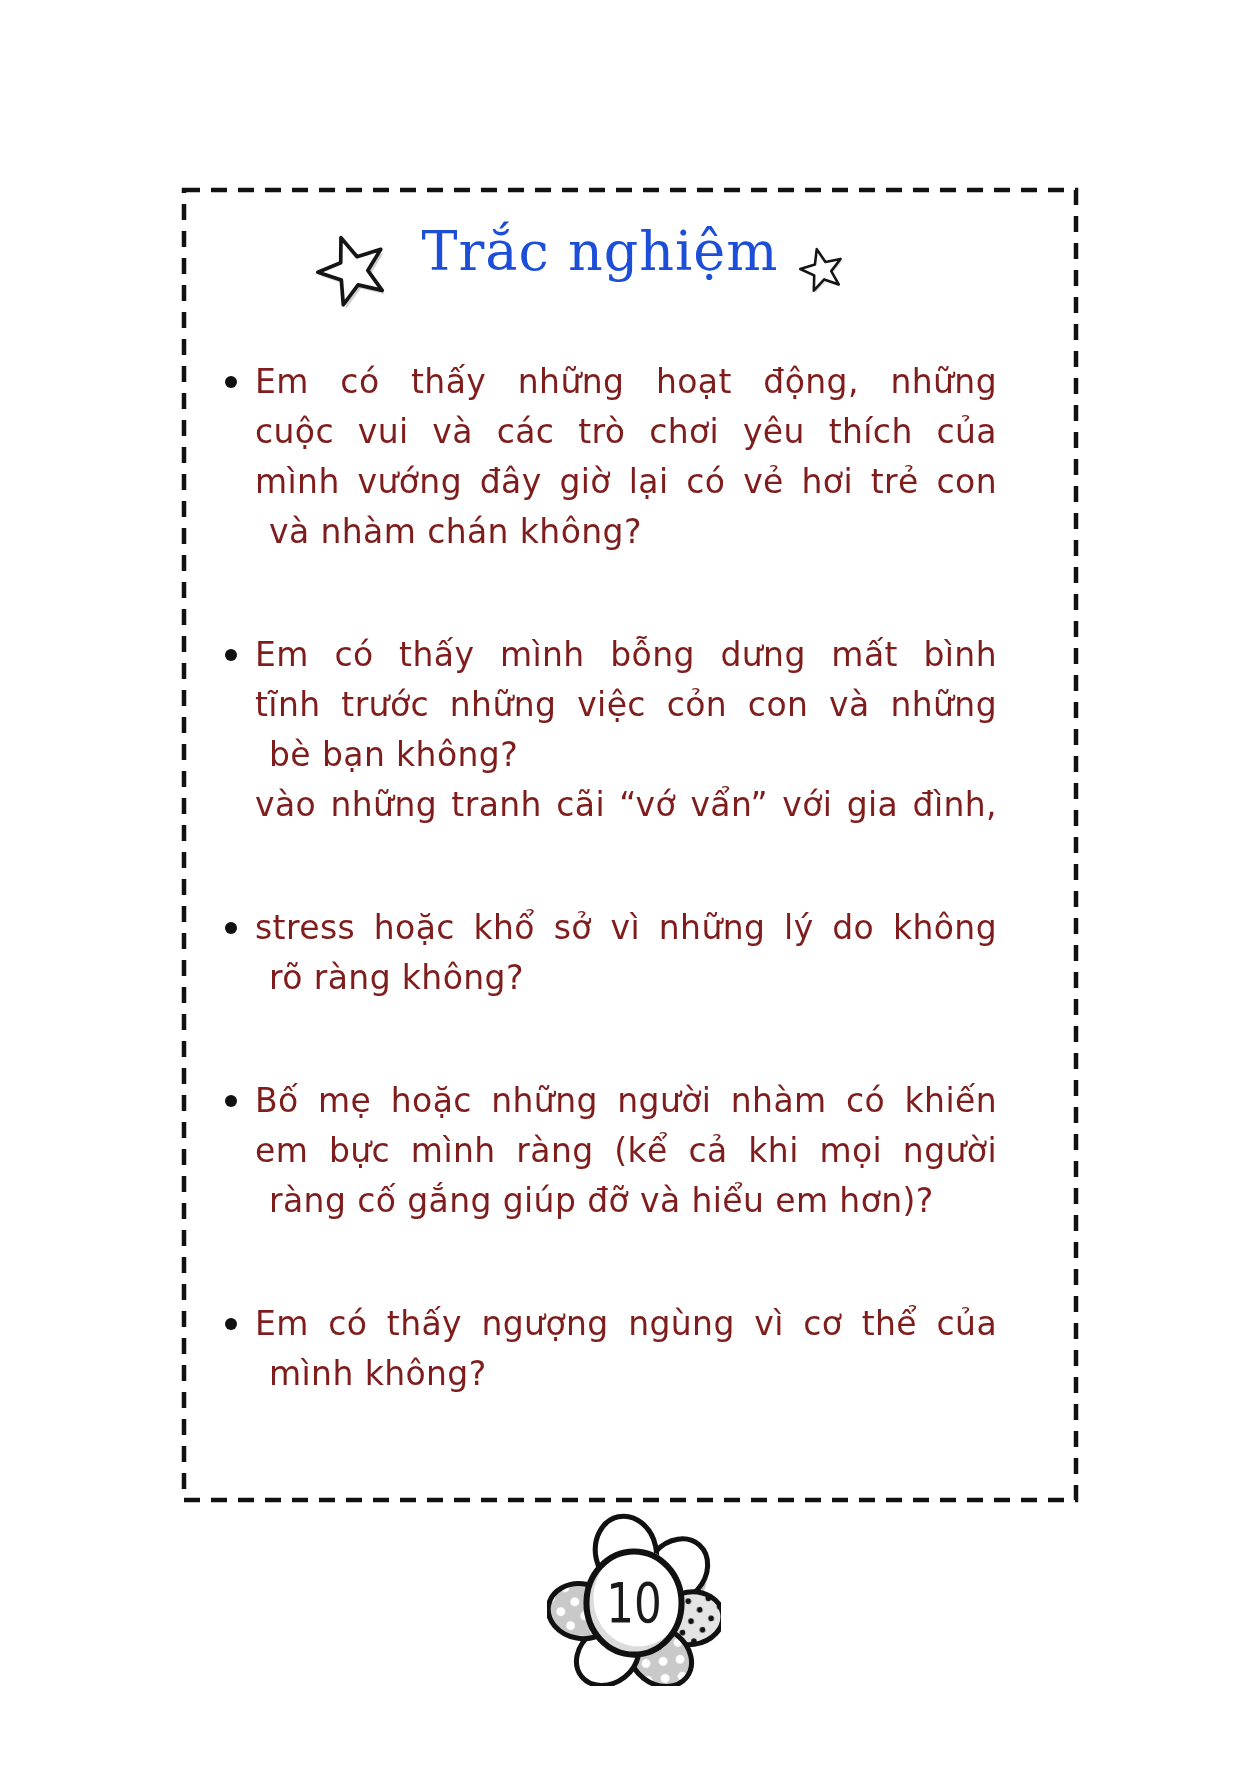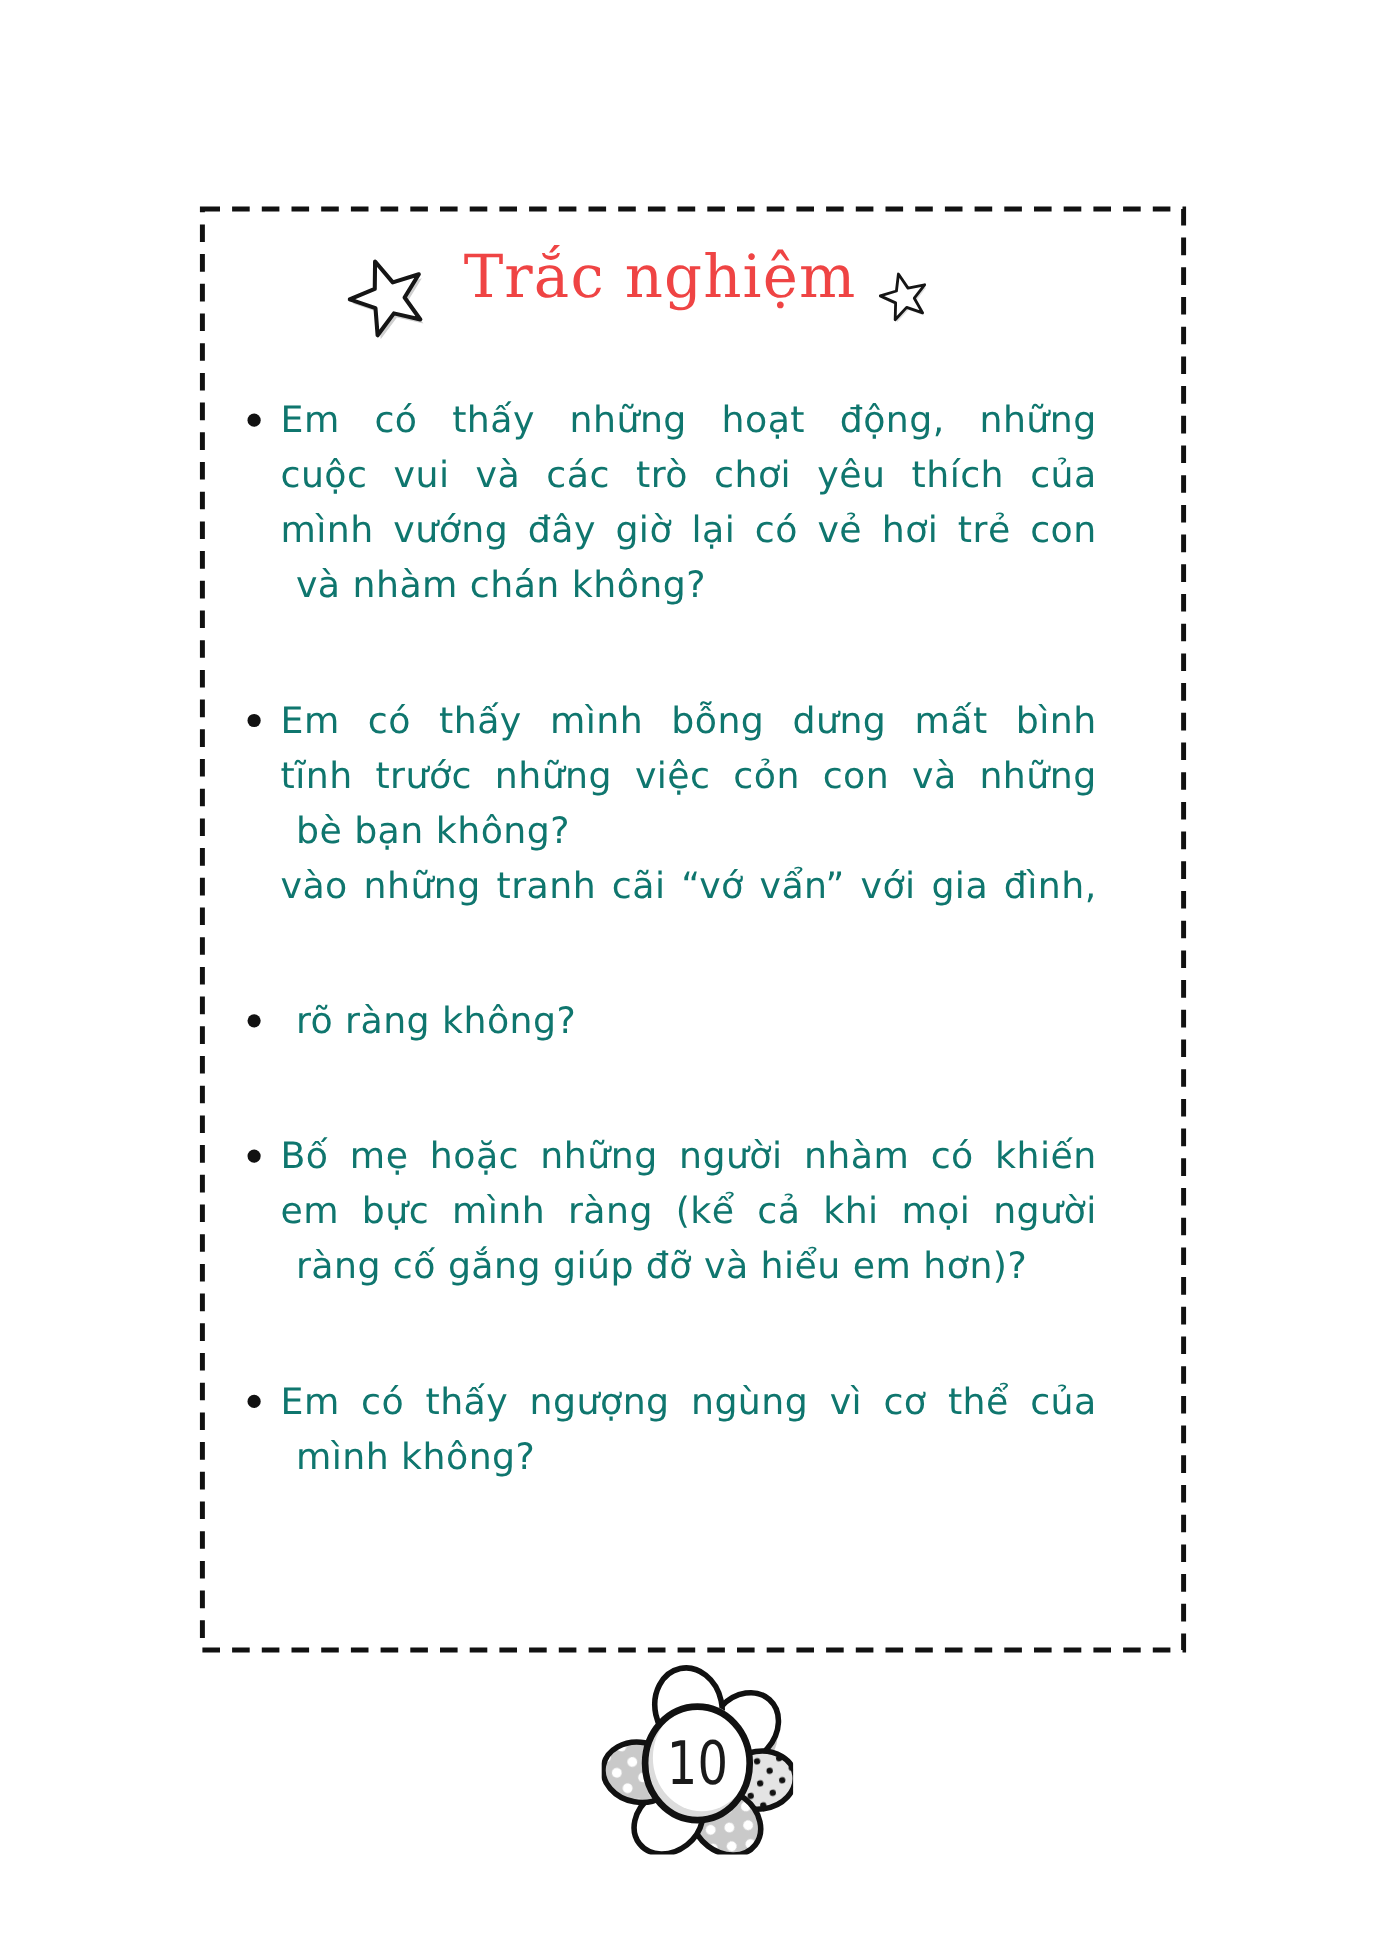--- a/index.html
+++ b/index.html
@@ -10,37 +10,37 @@
     font-family:"DejaVu Sans","Liberation Sans",sans-serif;
     color:#161616;
     overflow:hidden;
   }
   .border-svg { position:absolute; left:0; top:0; width:1248px; height:1776px; }
 
   .title {
     position:absolute; left:420px; top:220px; width:360px;
     margin:0; text-align:center;
     font-family:"DejaVu Serif","Liberation Serif",serif;
-    font-size:54px; font-weight:normal; color:#ef4444;
+    font-size:54px; font-weight:normal; color:#1d4ed8;
     letter-spacing:1px;
   }
   .star-large { position:absolute; left:316px; top:232px; width:74px; height:78px; }
   .star-small { position:absolute; left:799px; top:246px; width:46px; height:49px; transform:rotate(6deg); }
 
   .content { position:absolute; left:227px; top:357px; width:770px; }
   .question { position:relative; padding-left:28px; margin-bottom:73px; }
   .question:last-child { margin-bottom:0; }
   .bullet {
     position:absolute; left:-2px; top:19px;
     width:12px; height:12px; border-radius:50%; background:#111;
   }
   .line {
     font-size:33px; line-height:50px; letter-spacing:0.4px;
     text-align:justify; text-align-last:justify;
-    white-space:normal; color:#0f766e;
+    white-space:normal; color:#7f1d1d;
   }
   .line.last { text-align:left; text-align-last:left;margin-left:14px; }
 
   .flower { position:absolute; left:547px; top:1512px; width:174px; height:174px; }
   .flower text {
     font-family:"DejaVu Sans","Liberation Sans",sans-serif;
     font-size:54px; fill:#1a1a1a;
   }
 </style>
 </head>
@@ -72,20 +72,21 @@
     </div>
     <div class="question">
       <span class="bullet"></span>
       <div class="line">Em có thấy mình bỗng dưng mất bình</div>
       <div class="line">tĩnh trước những việc cỏn con và những</div>
       <div class="line last">bè bạn không?</div>
       <div class="line">vào những tranh cãi “vớ vẩn” với gia đình,</div>
     </div>
     <div class="question">
       <span class="bullet"></span>
+      <div class="line">stress hoặc khổ sở vì những lý do không</div>
       <div class="line last">rõ ràng không?</div>
     </div>
     <div class="question">
       <span class="bullet"></span>
       <div class="line">Bố mẹ hoặc những người nhàm có khiến</div>
       <div class="line">em bực mình ràng (kể cả khi mọi người</div>
       <div class="line last">ràng cố gắng giúp đỡ và hiểu em hơn)?</div>
     </div>
     <div class="question">
       <span class="bullet"></span>

